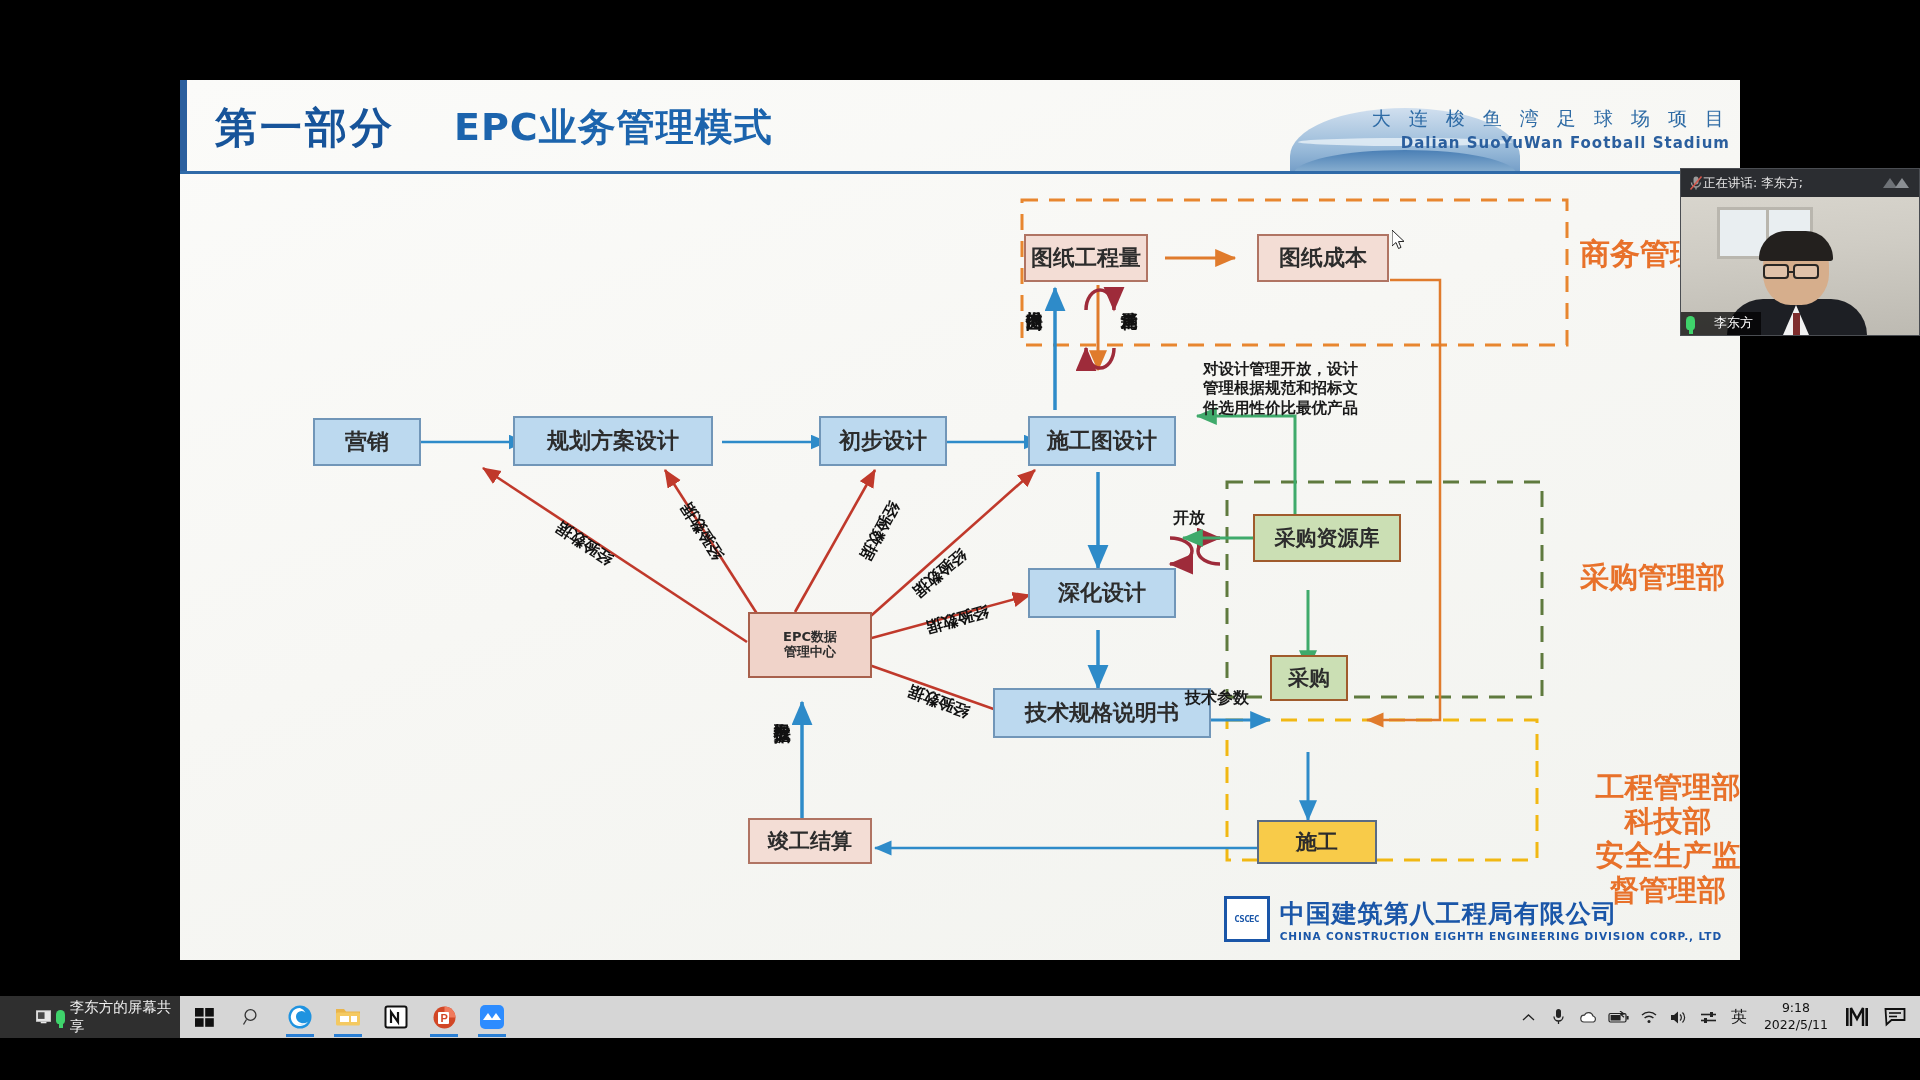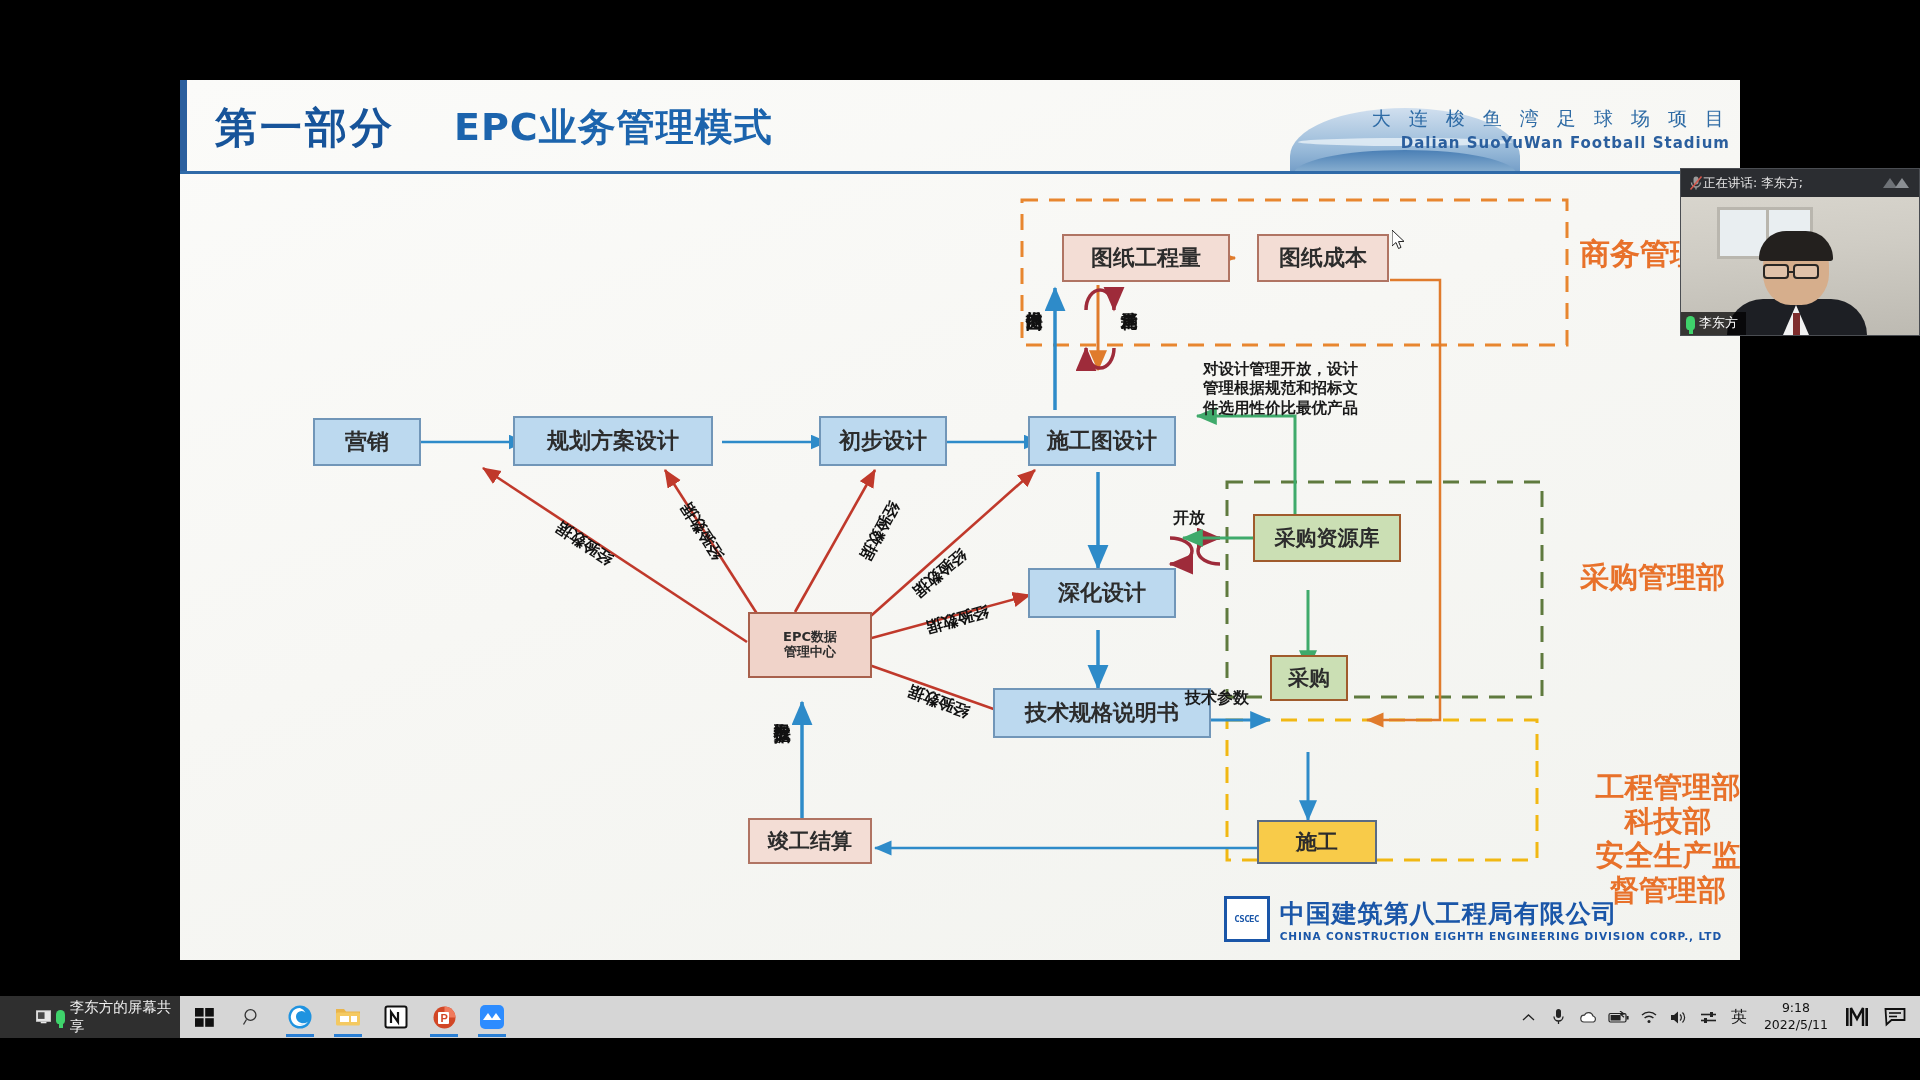--- a/index.html
+++ b/index.html
@@ -87,21 +87,21 @@
   .vglass { position:absolute; bottom:56px; width:26px; height:15px; border:2.5px solid #2a2724; border-radius:4px;
     background:rgba(255,255,255,.25); }
   .vglass.l { left:30px; } .vglass.r { left:60px; }
   .vbridge { position:absolute; left:56px; bottom:62px; width:6px; height:2.5px; background:#2a2724; }
   .vbody { position:absolute; left:-6px; bottom:0; width:140px; height:36px; background:#1d1f24;
     border-radius:36px 36px 0 0; }
   .vshirt { position:absolute; left:50px; bottom:0; width:26px; height:30px; background:#f2f2f2;
     clip-path:polygon(50% 0,100% 100%,0 100%); }
   .vtie { position:absolute; left:60px; bottom:0; width:7px; height:22px; background:#7e2d2d; }
   .vname { position:absolute; left:0; bottom:0; padding:2px 8px 3px 5px; background:rgba(0,0,0,.72);
-    color:#fff; font-size:13px; display:flex; align-items:center; gap:4px; }
+    color:#fff; font-size:13px; display:flex; align-items:center; gap:19px; }
 
   
   #taskbar { position:absolute; left:0; bottom:42px; width:1920px; height:42px; background:#d6d6d6;
     display:flex; align-items:center; }
   .tb-left { display:flex; align-items:center; height:100%; margin-left:180px; }
   .tb-item { width:48px; height:42px; display:flex; align-items:center; justify-content:center; position:relative; }
   .tb-item .run { position:absolute; bottom:1px; left:10px; width:28px; height:3px; background:#2a7fd4; }
   .tb-right { margin-left:auto; display:flex; align-items:center; height:100%; padding-right:8px; gap:4px; }
   .tray-ico { width:26px; height:42px; display:flex; align-items:center; justify-content:center;
     color:#1a1a1a; font-size:15px; }
@@ -232,21 +232,21 @@
 
         <div class="node n-blue" style="left:758px; top:508px; width:218px; height:50px; font-size:22px;">
             <span>技术规格说明书</span>
           </div>
 
         <div class="node n-pinkdark" style="left:513px; top:432px; width:124px; height:66px; font-size:13px; flex-direction:column;">
           <span>EPC数据</span>
           <span>管理中心</span>
         </div>
 
-        <div class="node n-pink" style="left:789px; top:54px; width:168px; height:48px; font-size:22px;margin-left:38px;">
+        <div class="node n-pink" style="left:789px; top:54px; width:124px; height:48px; font-size:22px;">
             <span>图纸工程量</span>
           </div>
 
         <div class="node n-pink" style="left:1022px; top:54px; width:132px; height:48px; font-size:22px;">
             <span>图纸成本</span>
           </div>
 
         <div class="node n-green" style="left:1018px; top:334px; width:148px; height:48px; font-size:21px;">
             <span>采购资源库</span>
           </div>

